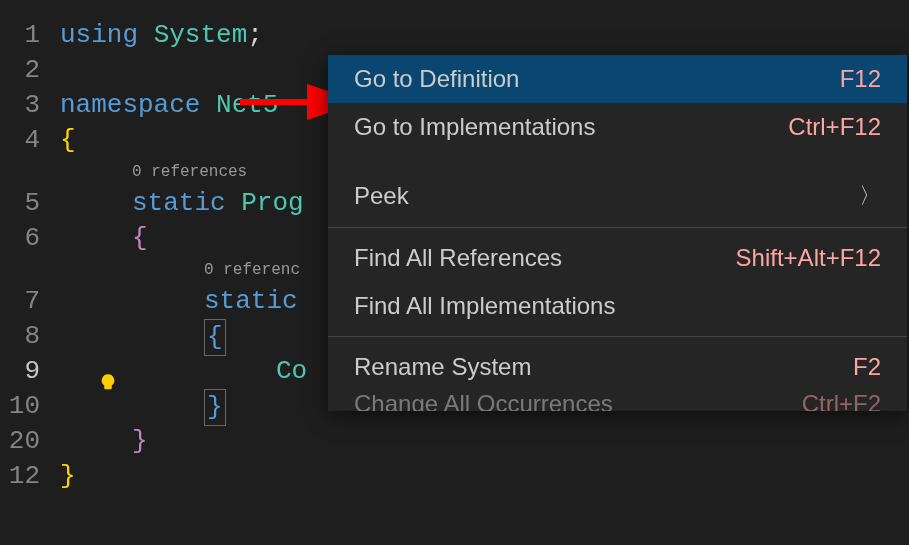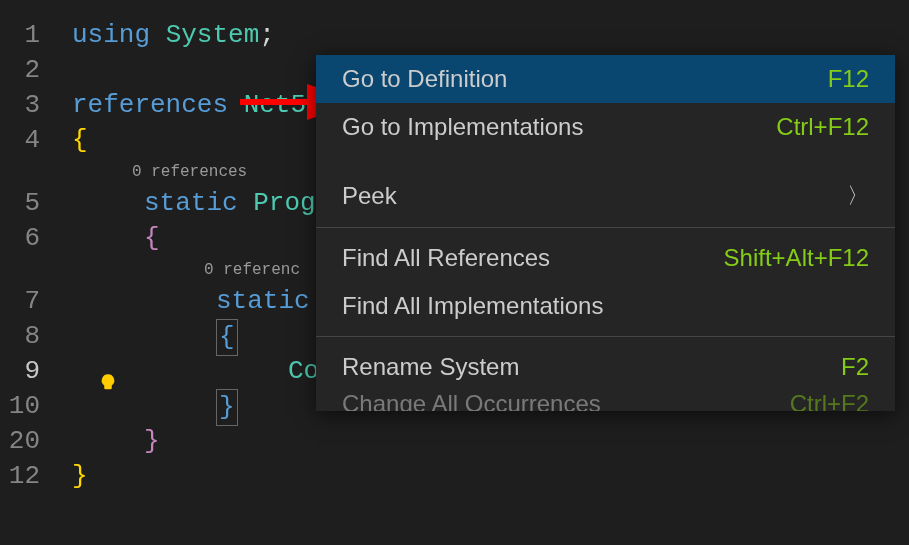--- a/index.html
+++ b/index.html
@@ -33,21 +33,21 @@
       text-align: right;
       color: #858585;
       padding-right: 20px;
       user-select: none;
     }
     .gutter div { height: 35px; }
     .code {
       position: relative;
       flex: 1;
     }
-    .line { height: 35px; white-space: pre; margin-left: 12px; }
+    .line { height: 35px; white-space: pre; }
     .kw { color: #569cd6; }
     .type { color: #4ec9b0; }
     .punct { color: #d4d4d4; }
     .brace-yellow { color: #ffd700; }
     .brace-purple { color: #c586c0; }
     .brace-blue { color: #569cd6; }
     .codelens {
       font-size: 16px;
       color: #999;
       height: 28px;
@@ -67,21 +67,21 @@
     .lightbulb {
       position: absolute;
       left: 98px;
       top: 373px;
       width: 20px;
       height: 20px;
     }
     .lightbulb svg { width: 20px; height: 20px; }
     .context-menu {
       position: absolute;
-      left: 316px;
+      left: 328px;
       top: 55px;
       width: 579px;
       background: #252526;
       box-shadow: 0 4px 20px rgba(0,0,0,0.6);
       font-family: 'Segoe UI', sans-serif;
       font-size: 24px;
       color: #ccc;
     }
     .menu-item {
       display: flex;
@@ -89,21 +89,21 @@
       align-items: center;
       padding: 10px 26px;
       cursor: default;
     }
     .menu-item.selected {
       background: #094771;
       background: #0e639c;
       background: #04395e;
       background: #094771;
     }
-    .menu-item .shortcut { color: #84cc16; }
+    .menu-item .shortcut { color: #fca5a5; }
     .menu-sep {
       height: 1px;
       background: #454545;
       margin: 6px 0;
     }
     .chevron {
       font-size: 22px;
       color: #ccc;
     }
     .arrow {
@@ -134,21 +134,21 @@
     <div>7</div>
     <div>8</div>
     <div class="current">9</div>
     <div>10</div>
     <div>20</div>
     <div>12</div>
   </div>
   <div class="code">
     <div class="line"><span class="kw">using</span> <span class="type">System</span><span class="punct">;</span></div>
     <div class="line"></div>
-    <div class="line"><span class="kw">references</span> <span class="type">Net5</span></div>
+    <div class="line"><span class="kw">namespace</span> <span class="type">Net5</span></div>
     <div class="line"><span class="brace-yellow">{</span></div>
     <div class="codelens indent1">0 references</div>
     <div class="line indent1"><span class="kw">static</span> <span class="type">Prog</span></div>
     <div class="line indent1"><span class="brace-purple">{</span></div>
     <div class="codelens indent2">0 referenc</div>
     <div class="line indent2"><span class="kw">static</span></div>
     <div class="line indent2"><span class="box-brace brace-blue">{</span></div>
     <div class="line indent3"><span class="type">Co</span></div>
     <div class="line indent2"><span class="box-brace brace-blue">}</span></div>
     <div class="line indent1"><span class="brace-purple">}</span></div>

